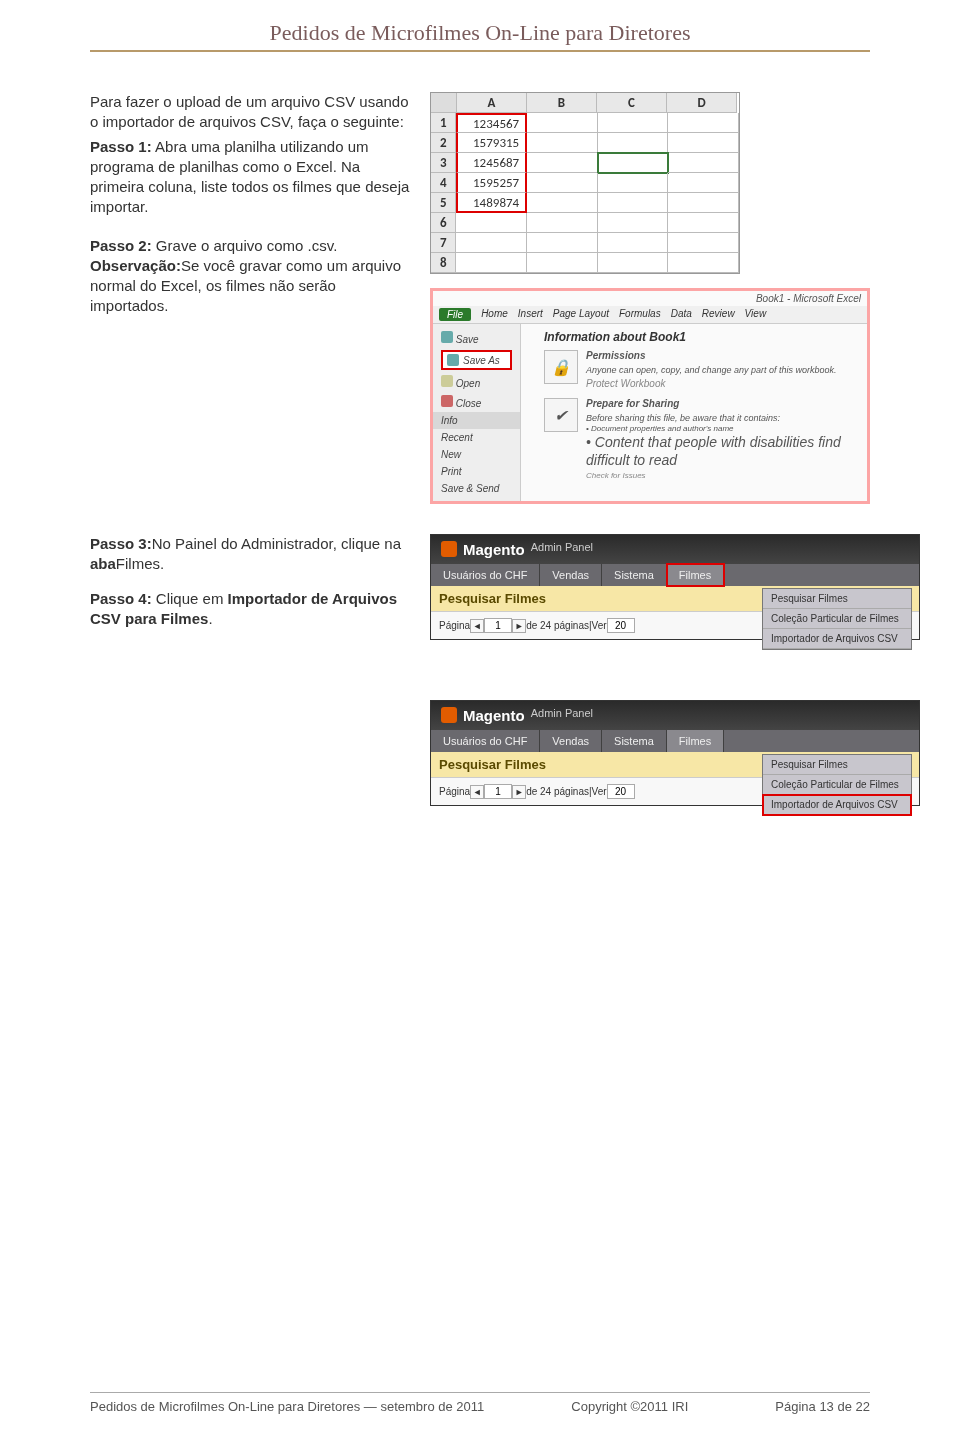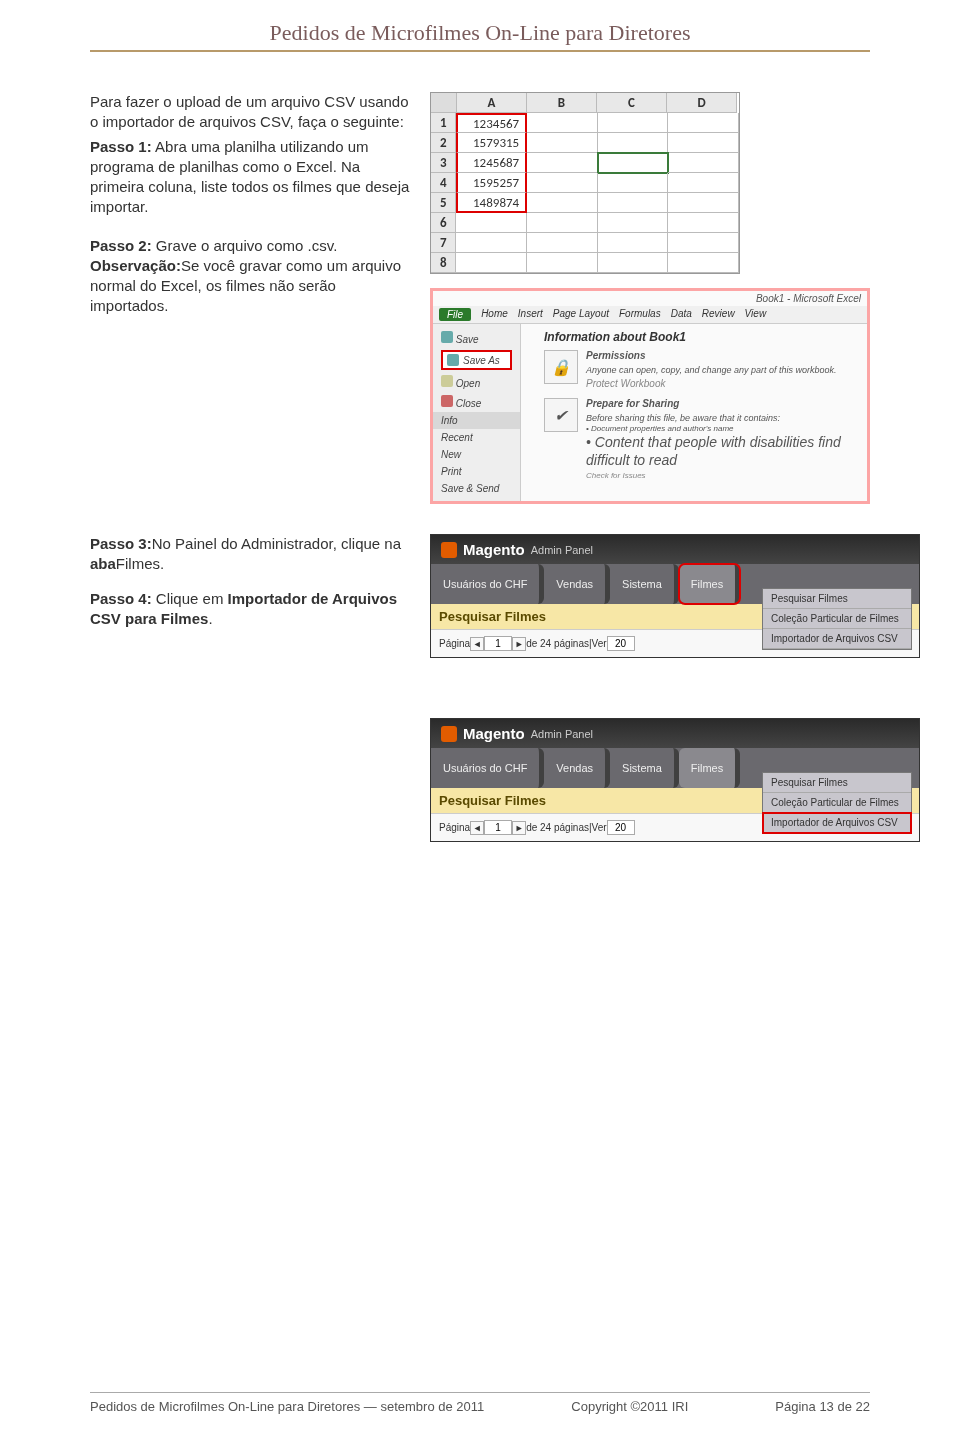--- a/index.html
+++ b/index.html
@@ -135,35 +135,35 @@
     font-family: Arial, sans-serif;
     font-size: 11px;
     width: 490px;
     overflow: hidden;
   }
   .mg-top {
     background: linear-gradient(#2a2a2a,#444);
     color: #fff;
     padding: 6px 10px;
     display: flex;
-    align-items: center;
+    align-items: flex-start;
     gap: 6px;
     font-size: 15px;
     font-weight: bold;
   }
   .mg-logo {
     width: 16px; height: 16px; background: #e25c00; border-radius: 3px;
   }
   .mg-nav {
     background: #6a696e;
     color: #eee;
     display: flex;
     font-size: 11px;
   }
-  .mg-nav-item { padding: 14px 12px; border-right: 5px solid #404040; border-radius: 6px; }
+  .mg-nav-item { padding: 5px 12px; border-right: 1px solid #404040; }
   .mg-nav-item.active { background: #8a898e; }
   .mg-nav-item.filmes-hi { outline: 2px solid #d00; outline-offset: -1px; }
   .mg-drop {
     position: absolute;
     right: 8px;
     top: 54px;
     background: #c8c6cd;
     border: 1px solid #777;
     width: 150px;
     font-size: 10px;

